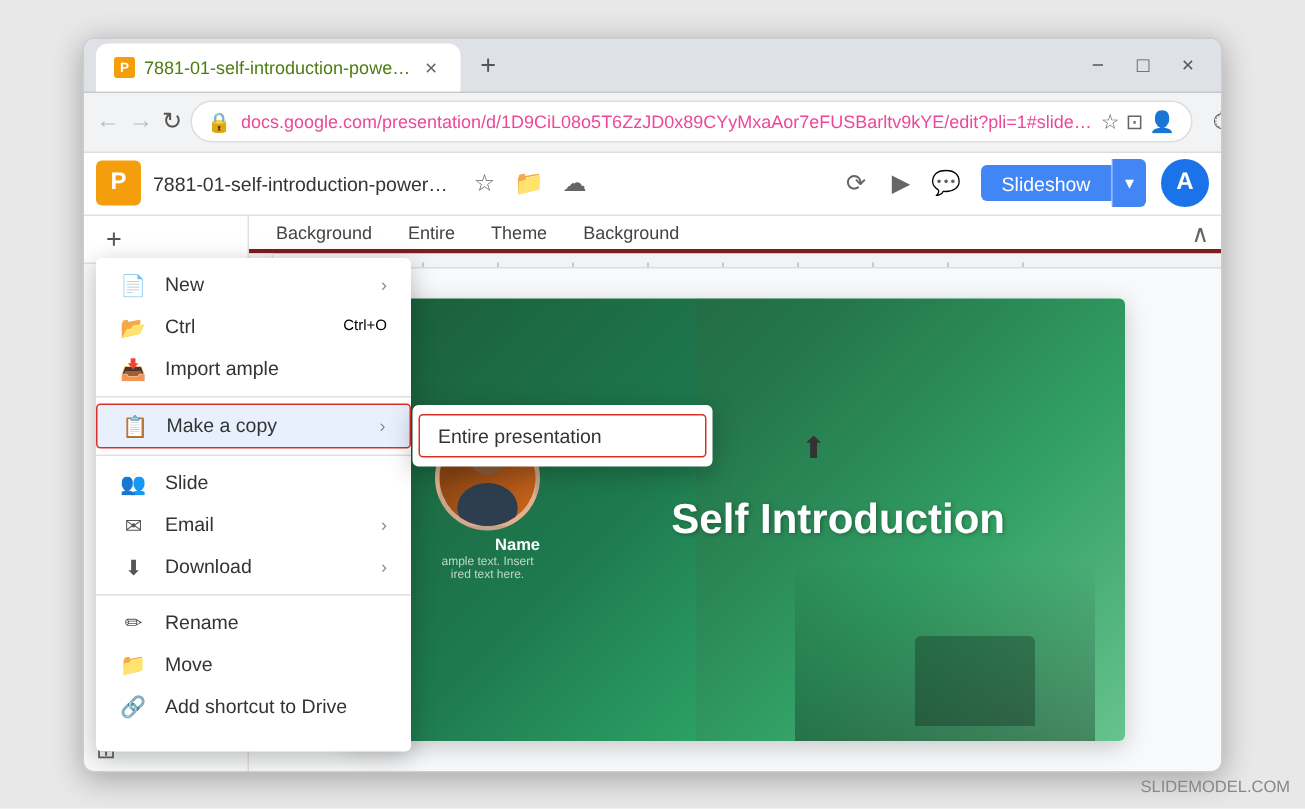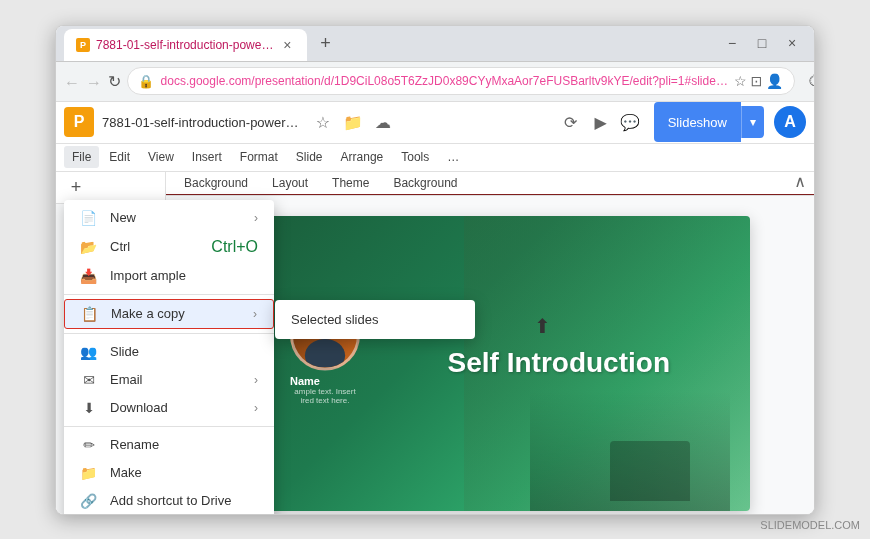--- a/index.html
+++ b/index.html
@@ -54,21 +54,21 @@
       border-radius: 2px;
       display: flex;
       align-items: center;
       justify-content: center;
       font-size: 9px;
       color: white;
       font-weight: bold;
     }
     .tab-title {
       font-size: 12px;
-      color: #be185d;
+      color: #4d7c0f;
       flex: 1;
       overflow: hidden;
       text-overflow: ellipsis;
       white-space: nowrap;
     }
     .tab-close {
       font-size: 14px;
       color: #666;
       cursor: pointer;
       width: 16px;
@@ -225,21 +225,21 @@
     }
     .toolbar-spacer { flex: 1; }
     .slideshow-btn {
       background: #4285f4;
       color: white;
       border: none;
       border-radius: 4px 0 0 4px;
       padding: 6px 14px;
       font-size: 13px;
       cursor: pointer;
-      height: 40px;
+      height: 24px;
       display: flex;
       align-items: center;
     }
     .slideshow-dropdown {
       background: #4285f4;
       color: white;
       border: none;
       border-left: 1px solid rgba(255,255,255,0.3);
       border-radius: 0 4px 4px 0;
       padding: 6px 8px;
@@ -346,23 +346,23 @@
       border-radius: 2px;
       border: 2px solid transparent;
       overflow: hidden;
       position: relative;
     }
     .slide-img.active { border-color: #1a73e8; }
     
     .editing-toolbar {
       height: 36px;
       background: #fff;
-      border-bottom: 1px solid #7f1d1d;
-      display: flex;
-      align-items: flex-start;
+      border-bottom: 3px solid #7f1d1d;
+      display: flex;
+      align-items: flex-end;
       padding: 0 8px;
       gap: 4px;
     }
     
     .canvas-area {
       flex: 1;
       background: #f8f9fa;
       display: flex;
       flex-direction: column;
       overflow: hidden;
@@ -427,21 +427,21 @@
       background: linear-gradient(135deg, #8B4513 30%, #D2691E 100%);
       border: 3px solid rgba(255,255,255,0.5);
       overflow: hidden;
       display: flex;
       align-items: flex-end;
       justify-content: center;
     }
     .name-label {
       font-size: 11px;
       color: white;
-      text-align: left;
+      text-align: right;
       margin-top: 4px;
       font-weight: bold;
     }
     .insert-text {
       font-size: 8px;
       color: rgba(255,255,255,0.7);
       text-align: center;
     }
     
     .dropdown-overlay {
@@ -479,22 +479,22 @@
       border-radius: 3px;
     }
     .menu-icon {
       width: 18px;
       text-align: center;
       font-size: 14px;
       color: #555;
     }
     .menu-shortcut {
       margin-left: auto;
-      font-size: 16px;
-      color: #15803d;
+      font-size: 10px;
+      color: #000000;
     }
     .menu-arrow {
       margin-left: auto;
       font-size: 12px;
       color: #888;
     }
     .menu-divider {
       height: 1px;
       background: #e0e0e0;
       margin: 4px 0;
@@ -631,31 +631,20 @@
     <div class="toolbar-icon">⟳</div>
     <div class="toolbar-icon">▶</div>
     <div class="toolbar-icon">💬</div>
     <div style="display:flex; align-items:center; margin-left:6px;">
       <button class="slideshow-btn">Slideshow</button>
       <button class="slideshow-dropdown">▾</button>
     </div>
     <div class="account-btn">A</div>
   </div>
 
-  <div class="menu-bar">
-    <div class="menu-item active">File</div>
-    <div class="menu-item">Edit</div>
-    <div class="menu-item">View</div>
-    <div class="menu-item">Insert</div>
-    <div class="menu-item">Format</div>
-    <div class="menu-item">Slide</div>
-    <div class="menu-item">Arrange</div>
-    <div class="menu-item">Tools</div>
-    <div class="menu-item">…</div>
-  </div>
 
   <div class="main-content">
 
     <div class="slide-panel">
       <div class="slide-toolbar">
         <button class="add-slide-btn">+</button>
       </div>
       <div class="slide-list">
 
         <div class="slide-thumb">
@@ -683,21 +672,21 @@
           <div class="slide-img slide-thumb-4"></div>
         </div>
       </div>
       <div class="grid-view-btn">⊞</div>
     </div>
 
     <div class="canvas-area">
 
       <div class="editing-toolbar">
         <div class="editor-tab">Background</div>
-        <div class="editor-tab">Layout</div>
+        <div class="editor-tab">Entire</div>
         <div class="editor-tab">Theme</div>
         <div class="editor-tab">Background</div>
         <div class="editor-expand">∧</div>
       </div>
 
       <div class="ruler-h">
         <div style="width:16px;height:16px;background:#f1f3f4;border-right:1px solid #ddd;flex-shrink:0;"></div>
         <svg width="100%" height="16" style="display:block;">
           <line x1="0" y1="15" x2="100%" y2="15" stroke="#ccc" stroke-width="1"></line>
 
@@ -765,22 +754,22 @@
           <span>Import ample</span>
         </div>
         <div class="menu-divider"></div>
 
         <div class="menu-section-item highlighted make-copy-row">
           <span class="menu-icon">📋</span>
           <span>Make a copy</span>
           <span class="menu-arrow">›</span>
 
           <div class="submenu">
-            <div class="submenu-item">
-              <span>Selected slides</span>
+            <div class="submenu-item entire-presentation-item">
+              <span>Entire presentation</span>
             </div>
           </div>
         </div>
         <div class="menu-divider"></div>
 
         <div class="menu-section-item">
           <span class="menu-icon">👥</span>
           <span>Slide</span>
         </div>
 
@@ -797,21 +786,21 @@
         </div>
         <div class="menu-divider"></div>
 
         <div class="menu-section-item">
           <span class="menu-icon">✏</span>
           <span>Rename</span>
         </div>
 
         <div class="menu-section-item">
           <span class="menu-icon">📁</span>
-          <span>Make</span>
+          <span>Move</span>
         </div>
 
         <div class="menu-section-item">
           <span class="menu-icon">🔗</span>
           <span>Add shortcut to Drive</span>
         </div>
 
         <div class="menu-section-item">
           
           

